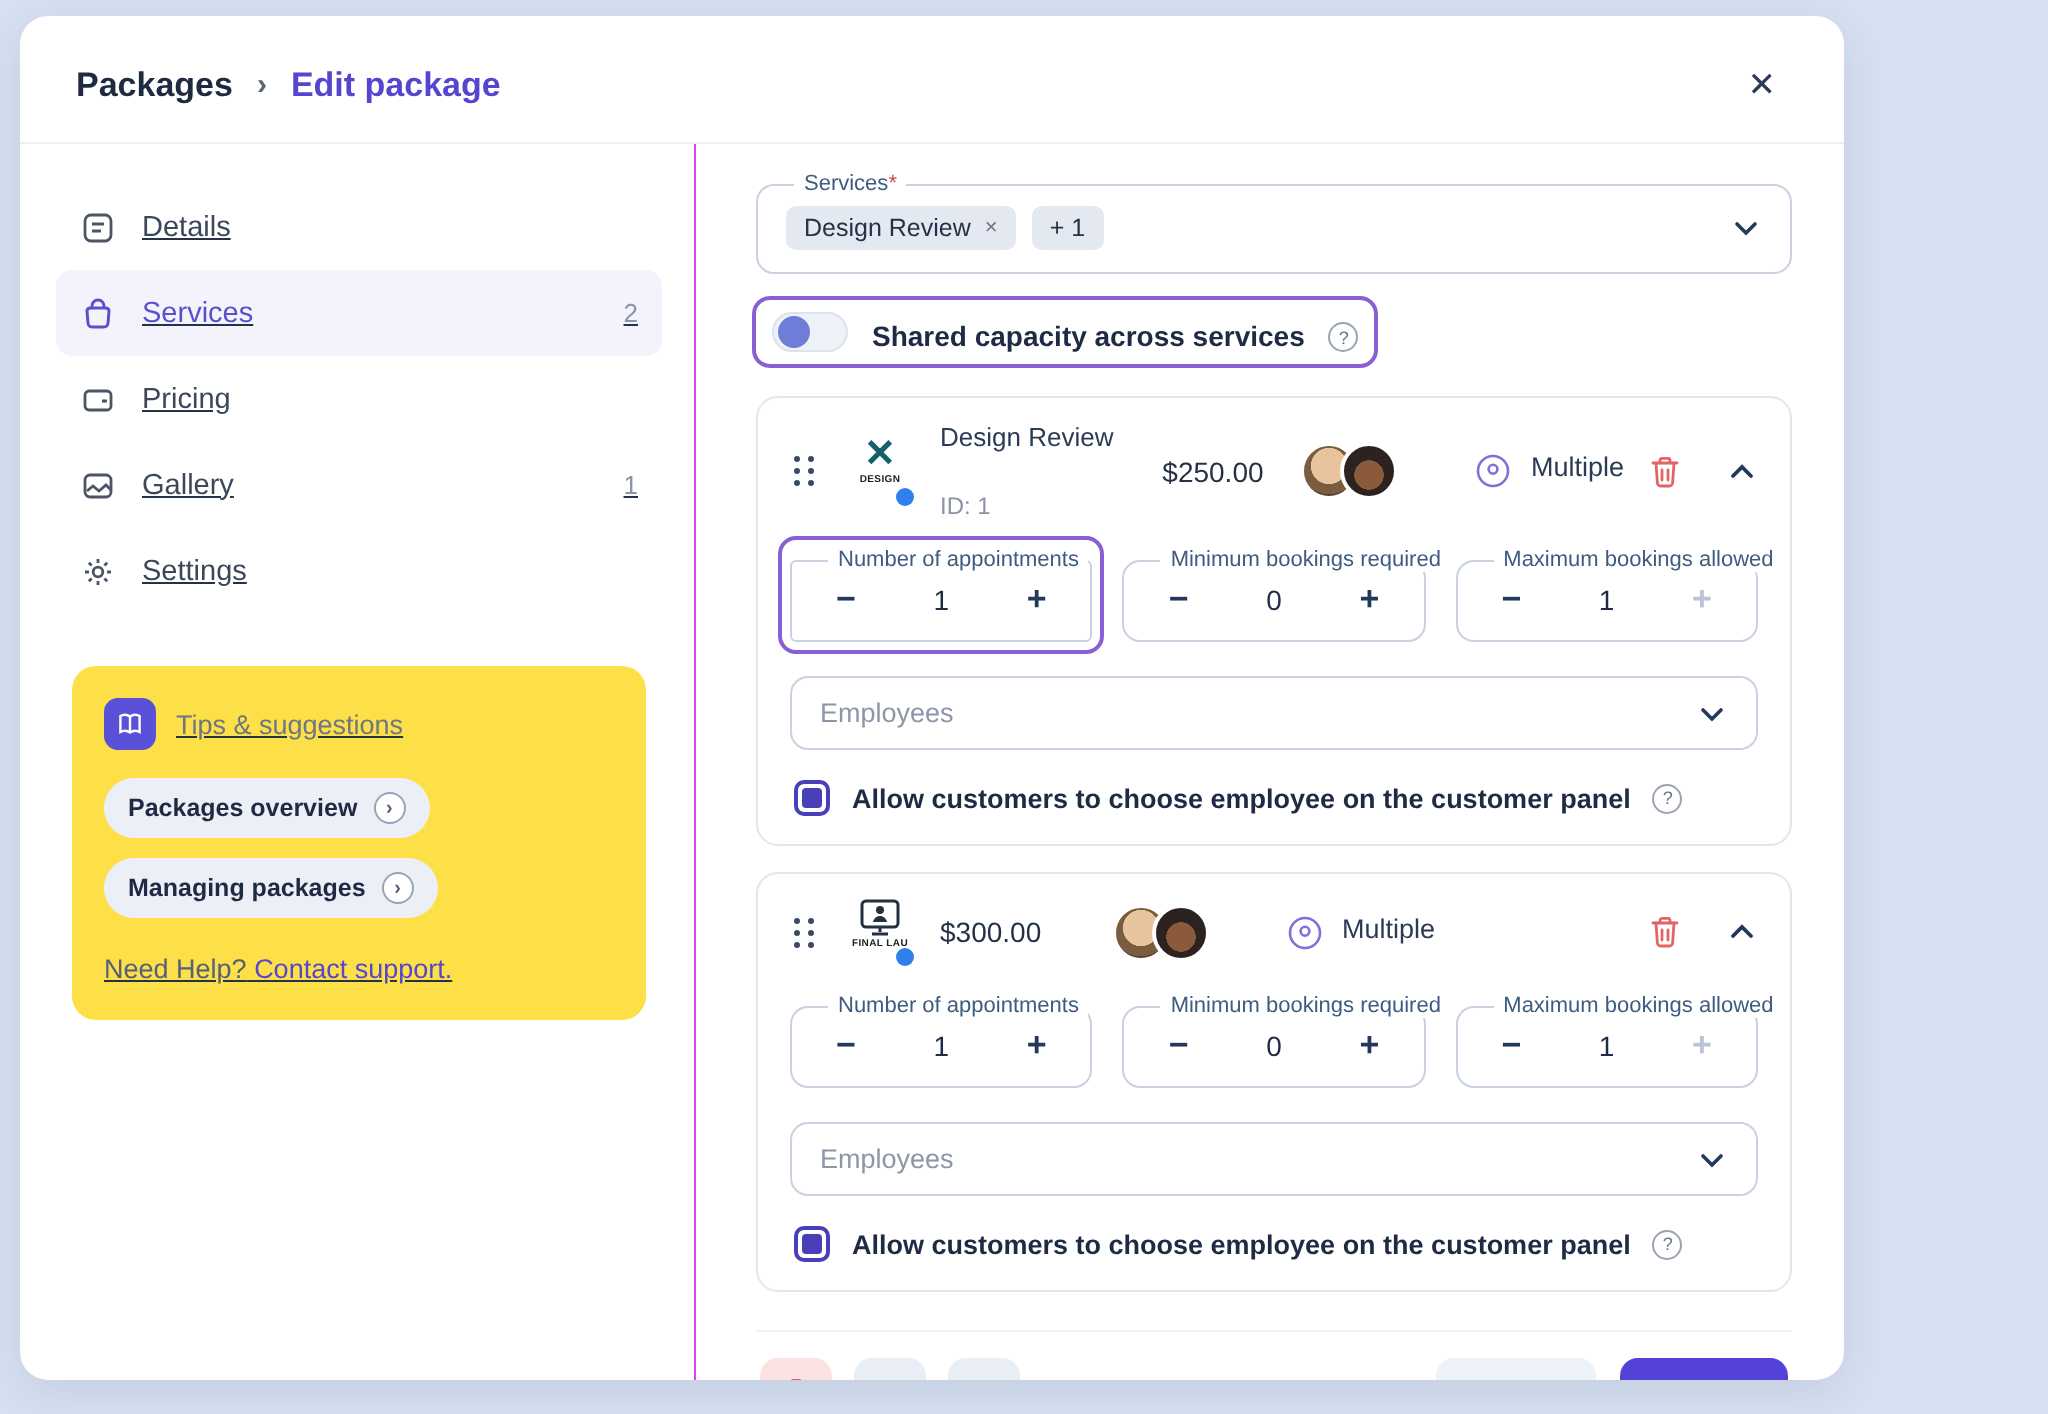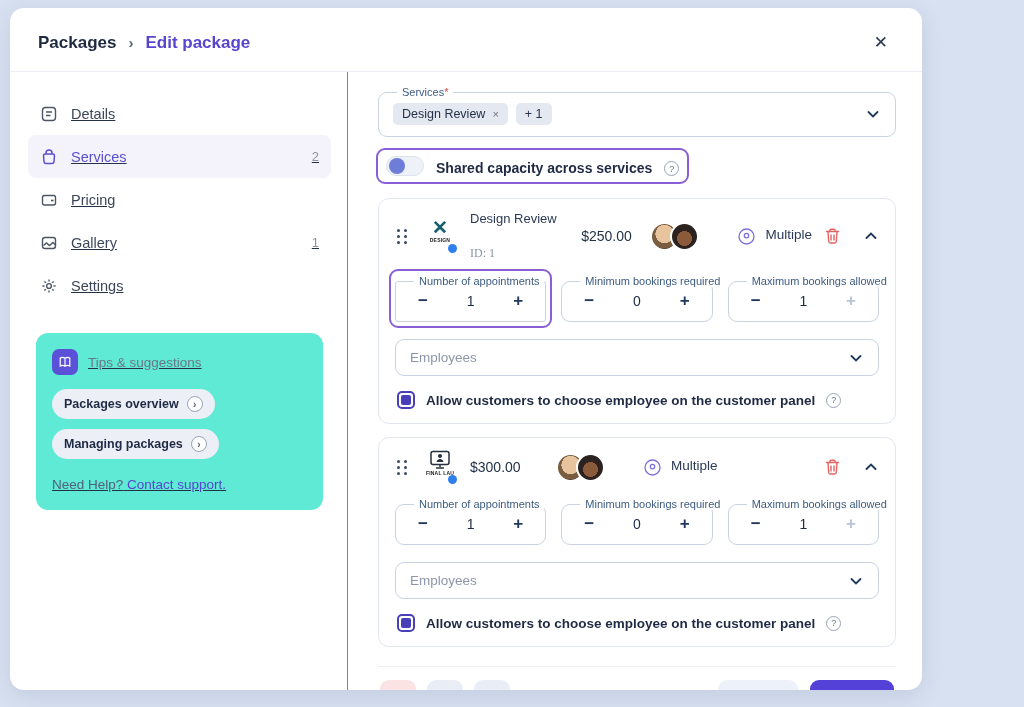--- a/index.html
+++ b/index.html
@@ -37,21 +37,21 @@
     display:flex; align-items:center; gap:13px;
     height:43px; padding:0 12px; margin:0 -8px; border-radius:8px;
     font-size:14.5px; color:#3c4759; cursor:pointer;
   }
   .side-item .cnt { margin-left:auto; font-size:13px; color:#8a94a6; }
   .side-item.active { background:#f4f3fb; color:#5a4fd0; font-weight:500; }
   .side-item svg { flex:0 0 auto; }
   .s-ic { stroke:#4b5565; }
   .side-item.active .s-ic { stroke:#5a4fd0; }
 
-  .tips-box { margin-top:26px; background:#5eead4; border-radius:12px; padding:16px 16px 18px; }
+  .tips-box { margin-top:26px; background:#fde047; border-radius:12px; padding:16px 16px 18px; }
   .tips-head { display:flex; align-items:center; gap:10px; margin-bottom:14px; }
   .tips-ic {
     width:26px; height:26px; border-radius:7px; background:#5b51d8;
     display:flex; align-items:center; justify-content:center;
   }
   .tips-title { font-size:13.5px; color:#6d7687; }
   .tip-pill {
     display:inline-flex; align-items:center; gap:8px;
     background:#eceff6; border-radius:16px; padding:7px 12px; margin-bottom:10px;
     font-size:12.5px; font-weight:700; color:#1f2a44; cursor:pointer;
@@ -107,21 +107,21 @@
   .card-head { display:flex; align-items:center; gap:12px; margin-bottom:14px; }
   .drag { display:grid; grid-template-columns:repeat(2,4px); grid-gap:3px; cursor:grab; padding:2px; }
   .drag i { width:3px; height:3px; border-radius:50%; background:#3b4a66; }
   .logo { position:relative; width:36px; height:34px; flex:0 0 auto; }
   .logo .glyph { font-size:19px; font-weight:700; color:#14606b; line-height:18px; display:block; text-align:center; }
   .logo .cap { display:block; text-align:center; font-size:5px; font-weight:700; color:#222; letter-spacing:.2px; }
   .logo .dot { position:absolute; right:1px; bottom:0; width:9px; height:9px; border-radius:50%; background:#2f80ed; }
   .mon { display:block; margin:0 auto; }
   .svc-names { width:128px; }
   .svc-name { font-size:13px; color:#2b3a55; line-height:15px; }
-  .svc-id { font-size:12px; color:#8a94a6; margin-top:20px;font-family:Liberation Serif, serif; }
+  .svc-id { font-size:12px; color:#8a94a6; margin-top:20px; }
   .price { font-size:14px; color:#243247; width:74px; }
   .avatars { display:flex; }
   .av { width:29px; height:29px; border-radius:50%; border:2px solid #fff; }
   .av1 { background:radial-gradient(circle at 50% 40%, #e8c49e 0 46%, #7a5c3e 47% 72%, #55402e 73%); }
   .av2 { margin-left:-9px; background:radial-gradient(circle at 50% 58%, #8a5a3b 0 38%, #2c2320 39%); }
   .loc { display:flex; gap:9px; margin-left:26px; }
   .loc-label { font-size:13.5px; color:#2b3a55; }
   .head-actions { margin-left:auto; display:flex; align-items:center; gap:22px; }
   .icon-btn { cursor:pointer; display:flex; align-items:center; justify-content:center; }
 

